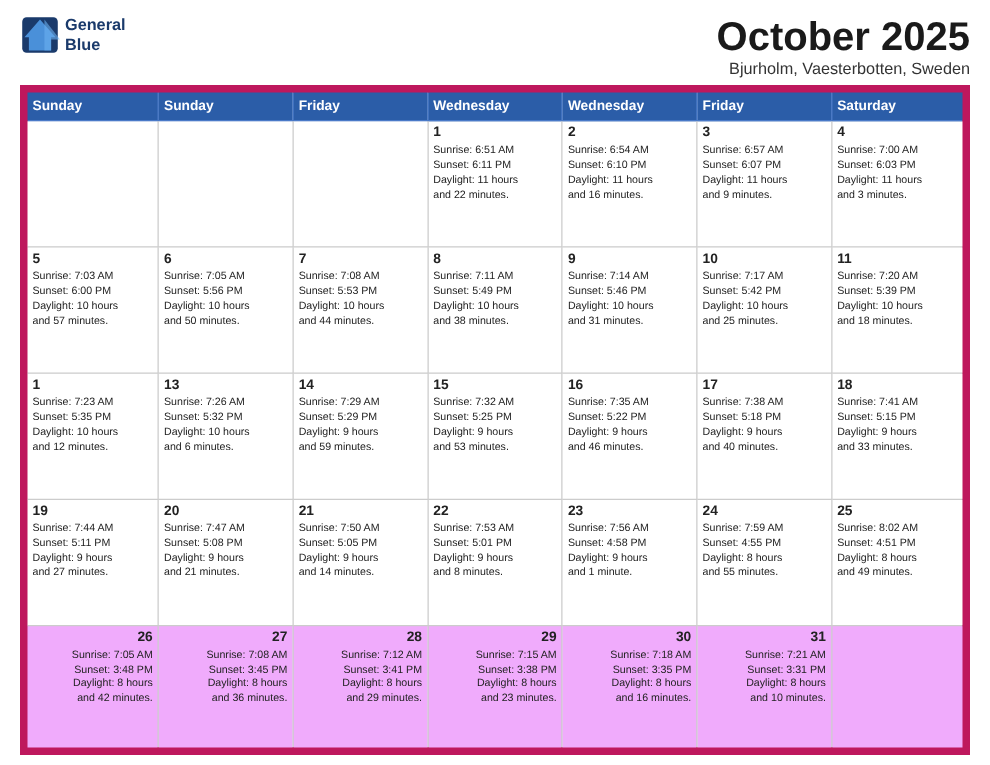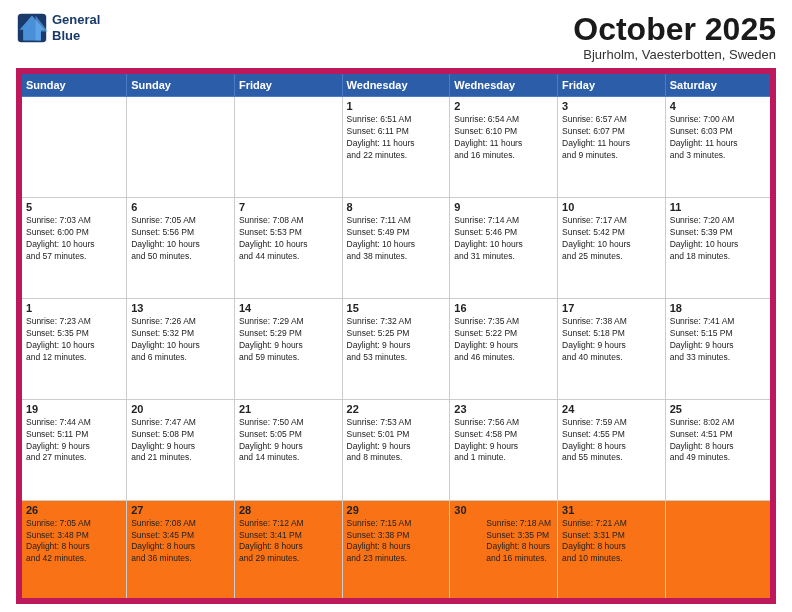--- a/index.html
+++ b/index.html
@@ -69,21 +69,22 @@
     }
     .calendar tbody tr td {
       border: 1px solid #ccc;
       vertical-align: top;
       padding: 3px 4px;
       font-size: 9px;
       color: #222;
       height: 82px;
     }
     .calendar tbody tr:last-child td {
-      background-color: #f97316;
+      background-color: #f0abfc;
+      text-align: right;
     }
     .day-number {
       font-size: 11px;
       font-weight: bold;
       margin-bottom: 2px;
     }
     .day-info {
       font-size: 8.5px;
       line-height: 1.4;
       color: #222;

